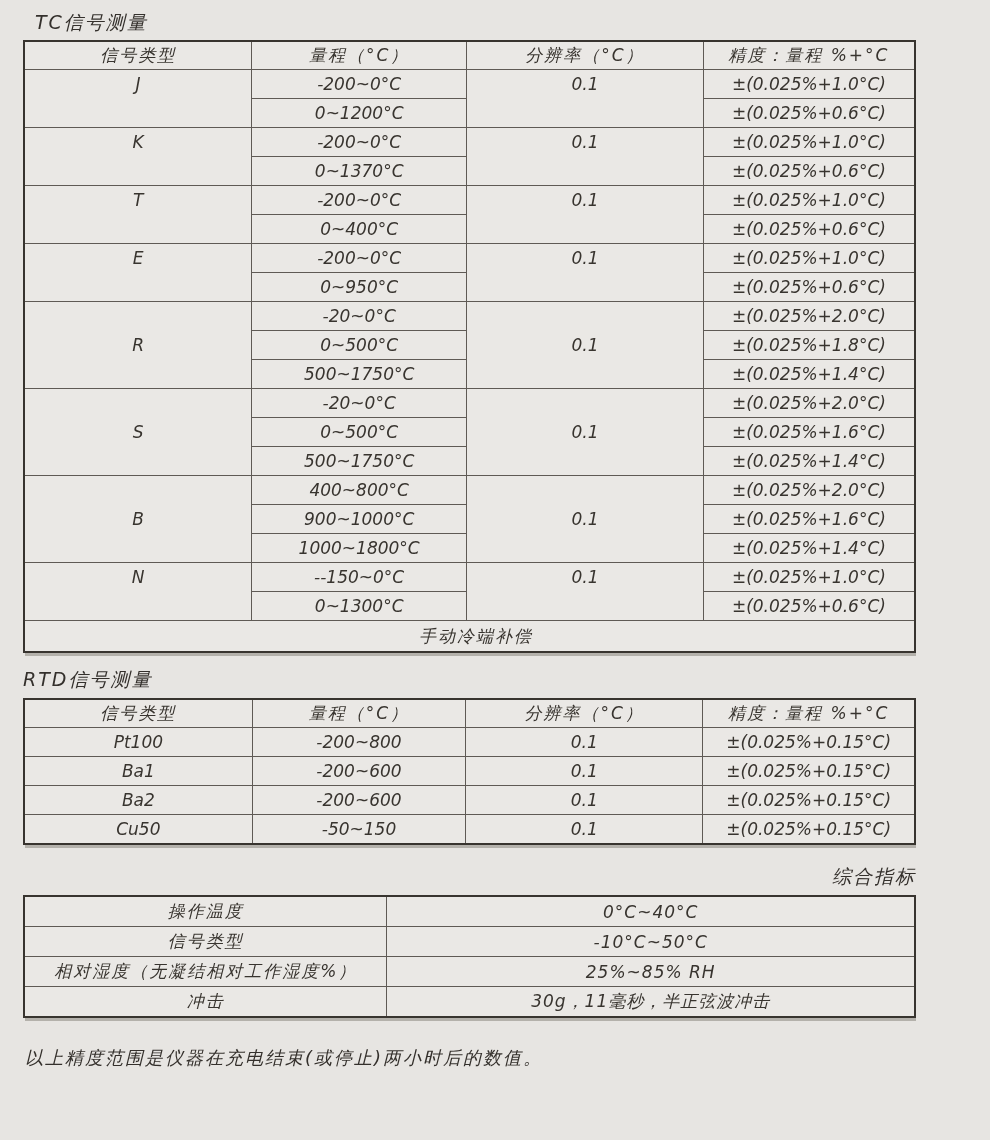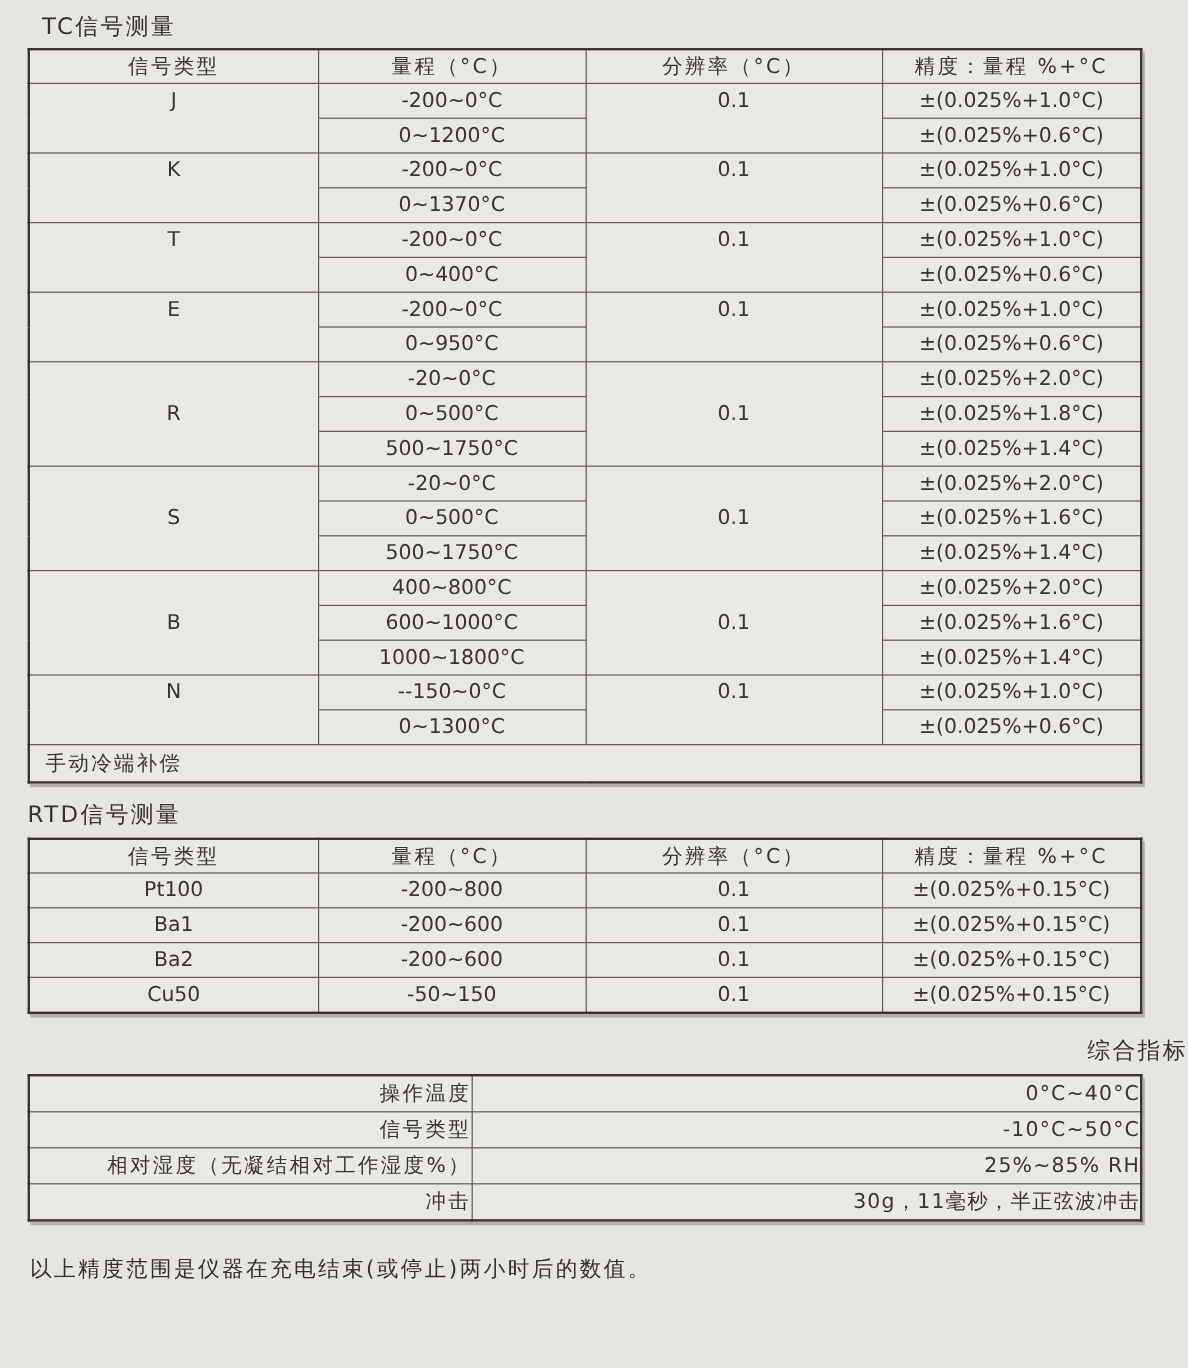--- a/index.html
+++ b/index.html
@@ -3,21 +3,21 @@
 <meta charset="utf-8">
 <style>
   html,body{margin:0;padding:0;}
   body{
     width:990px;height:1140px;
     background:#e7e5e2;
     font-family:"DejaVu Sans","Liberation Sans",sans-serif;
     color:#38342f;
     -webkit-font-smoothing:antialiased;
   }
-  .page{position:relative;width:990px;height:1140px;overflow:hidden;}
+  .page{position:relative;width:916px;height:1140px;overflow:hidden;font-style:italic;}
 
   .sec-title{
     font-size:19px;line-height:24px;letter-spacing:2px;
     color:#34302c;white-space:nowrap;
   }
   .t1{padding-top:10px;margin-left:35px;}
   .t2{margin:14px 0 0 23px;}
   .t3{margin:19px 0 0 23px;text-align:right;}
 
   table.grid{
@@ -34,33 +34,33 @@
     text-align:center;
     padding:0;
     overflow:hidden;white-space:nowrap;
   }
   table.grid th{height:27px;letter-spacing:2px;}
 
   
   col.w1{width:241px;} col.w2{width:223px;} col.w3{width:247px;} col.w4{width:216px;}
   table.tc{margin-top:6px;}
   table.tc td{height:28px;}
-  table.tc td.foot{height:30px;text-align:left;padding-left:13px;letter-spacing:2px;}
+  table.tc td.foot{height:30px;text-align:center;padding-left:13px;letter-spacing:2px;}
   
   td.anchor-first{vertical-align:top;line-height:28px;}
   
   td.anchor-mid{vertical-align:middle;}
 
   table.rtd{margin-top:7px;}
   table.rtd td{height:28px;margin-left:38px;}
 
   
   table.gen{margin-top:7px;}
   col.gw1{width:369px;} col.gw2{width:558px;}
-  table.gen td{height:29px;font-size:17px;text-align:right;}
+  table.gen td{height:29px;font-size:17px;text-align:center;}
   td.glabel{padding-left:24px;letter-spacing:2px;}
   td.gvalue{padding-left:68px;letter-spacing:1px;margin-left:28px;}
 
   .note{
     margin:28px 0 0 25px;
     font-size:18px;letter-spacing:2px;line-height:24px;
     color:#34302c;white-space:nowrap;
   }
 </style>
 </head>
@@ -161,21 +161,21 @@
         <td>±(0.025%+1.4°C)</td>
       </tr>
 
       <tr>
         <td rowspan="3" class="anchor-mid">B</td>
         <td>400~800°C</td>
         <td rowspan="3" class="anchor-mid">0.1</td>
         <td>±(0.025%+2.0°C)</td>
       </tr>
       <tr>
-        <td>600~1000°C</td>
+        <td>900~1000°C</td>
         <td>±(0.025%+1.6°C)</td>
       </tr>
       <tr>
         <td>1000~1800°C</td>
         <td>±(0.025%+1.4°C)</td>
       </tr>
 
       <tr>
         <td rowspan="2" class="anchor-first">N</td>
         <td>--150~0°C</td>

